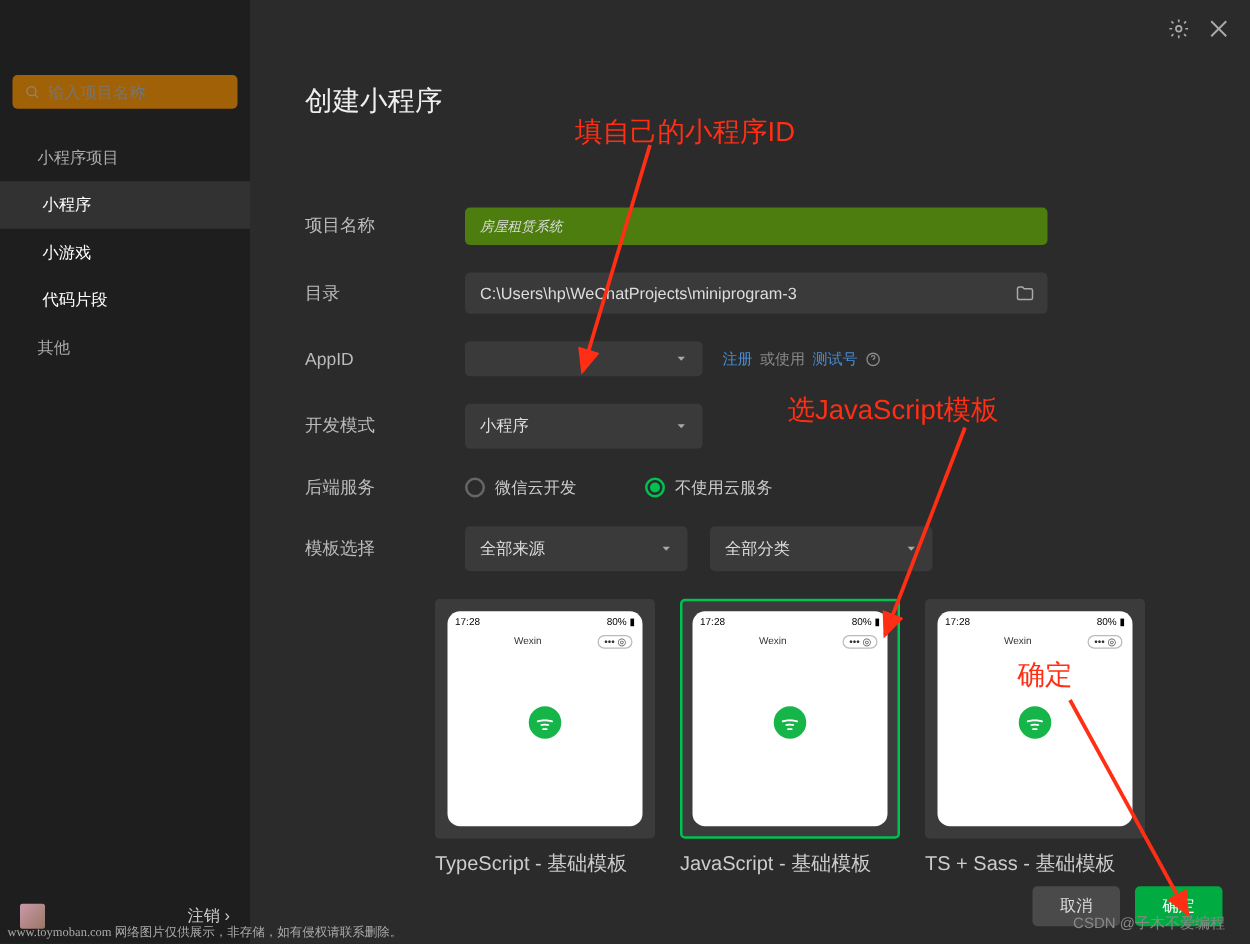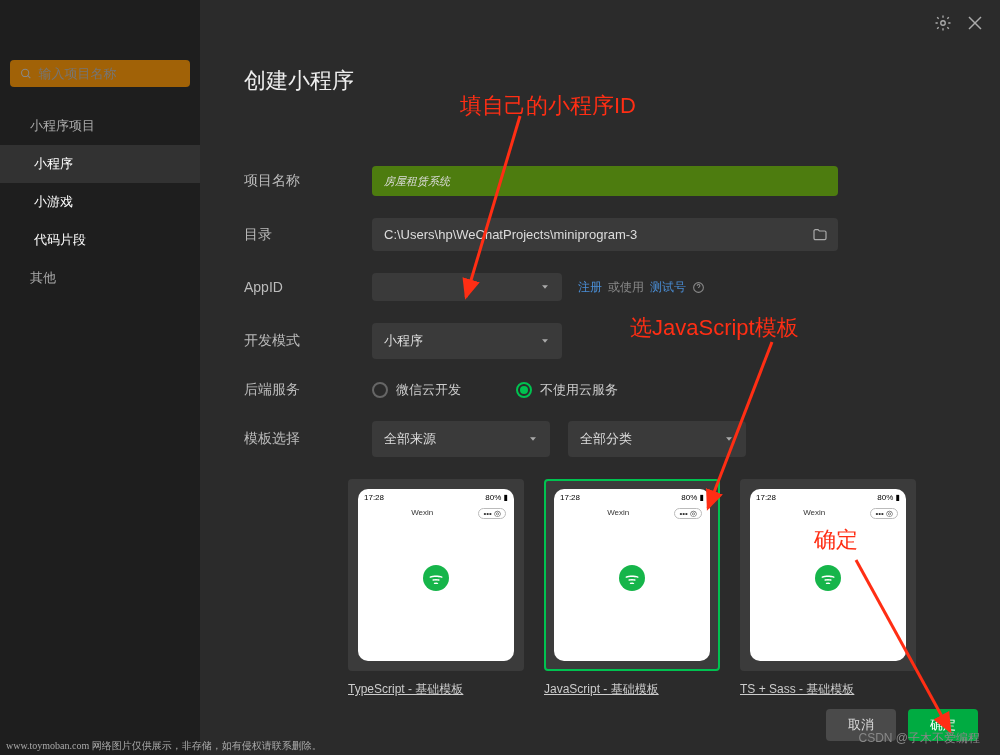--- a/index.html
+++ b/index.html
@@ -252,24 +252,23 @@
   background: #16b54a;
   border-radius: 50%;
   display: flex;
   align-items: center;
   justify-content: center;
   color: #fff;
   font-size: 16px;
 }
 .tpl-name {
   margin-top: 10px;
-  font-size: 12px;
+  font-size: 16px;
   color: #ccc;
   text-align: left;
-  text-decoration: underline;
 }
 .footer-actions {
   position: absolute;
   right: 22px;
   bottom: 14px;
   display: flex;
   gap: 12px;
 }
 .btn {
   padding: 7px 22px;
@@ -297,20 +296,25 @@
         <line x1="20" y1="20" x2="15" y2="15"></line>
       </svg>
     <input type="text" placeholder="输入项目名称" style="">
   </div>
   <div class="nav">
     <div class="nav-section">小程序项目</div>
     <div class="nav-item active">小程序</div>
     <div class="nav-item">小游戏</div>
     <div class="nav-item">代码片段</div>
     <div class="nav-section">其他</div>
+  </div>
+  <div class="sidebar-footer">
+    <div class="avatar"></div>
+    <span style="flex:1"></span>
+    <span>注销 ›</span>
   </div>
 </div>
 
 <div class="main">
   <div class="titlebar">
     <svg width="18" height="18" viewBox="0 0 24 24" fill="none" stroke="#aaa" stroke-width="1.8">
         <circle cx="12" cy="12" r="3"></circle>
         <path d="M12 2v3M12 19v3M4.2 4.2l2.1 2.1M17.7 17.7l2.1 2.1M2 12h3M19 12h3M4.2 19.8l2.1-2.1M17.7 6.3l2.1-2.1"></path>
       </svg>
     <svg width="18" height="18" viewBox="0 0 24 24" stroke="#aaa" stroke-width="2">

